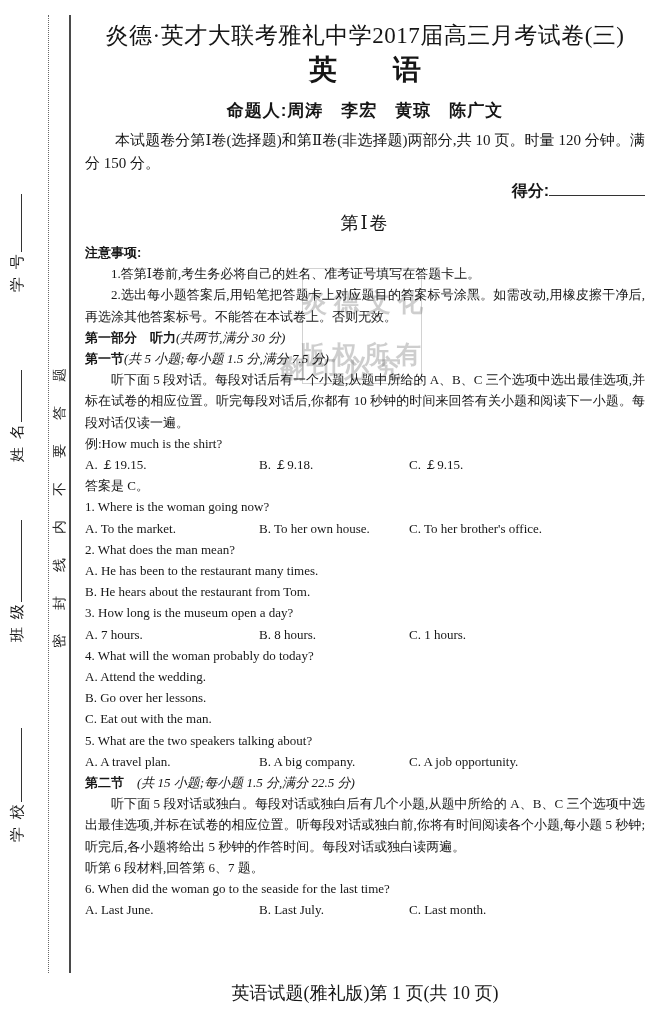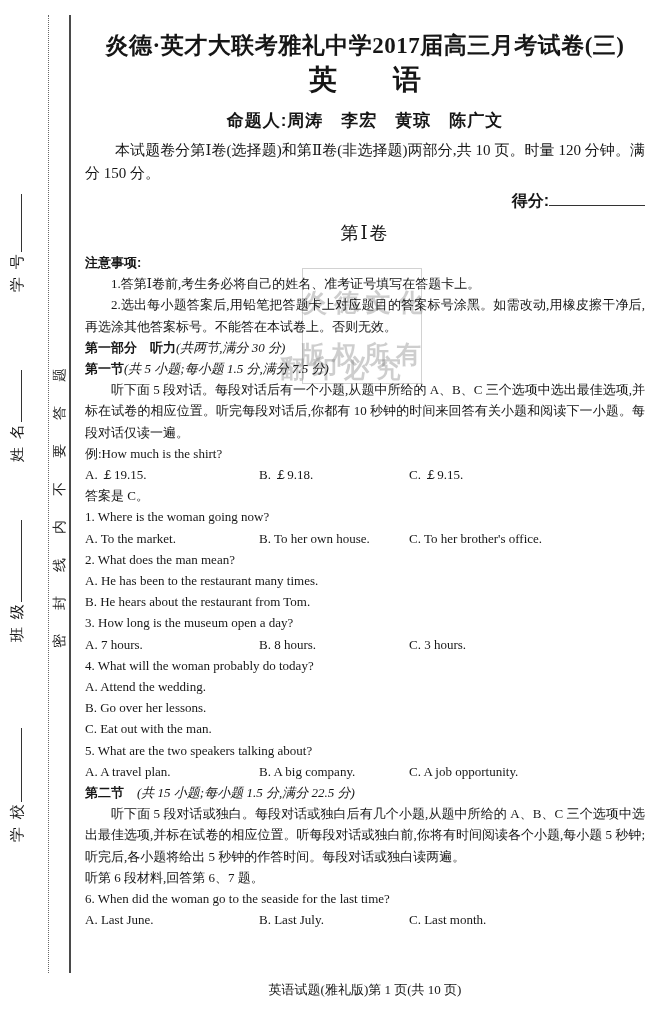--- a/index.html
+++ b/index.html
@@ -21,39 +21,39 @@
     font-size:14px;line-height:19px;white-space:nowrap;letter-spacing:24px;color:#222;
   }
   
   .wm-box{position:absolute;left:302px;top:268px;width:118px;height:114px;border:1px solid #d2d2d2;}
   .wm-line{
     position:absolute;font-family:"Liberation Sans",sans-serif;font-weight:bold;
     color:rgba(125,125,125,0.38);letter-spacing:7px;font-size:25px;white-space:nowrap;
   }
   
   .content{position:absolute;left:85px;top:0;width:560px;}
-  .exam-title{margin-top:30px;text-align:center;font-size:23px;font-weight:bold;white-space:nowrap;letter-spacing:0.5px;}
+  .exam-title{margin-top:20px;text-align:center;font-size:23px;font-weight:normal;white-space:nowrap;letter-spacing:0.5px;}
   .subject{text-align:center;font-size:28px;font-weight:bold;font-family:"Liberation Sans",sans-serif;}
   .setters{margin-top:10px;text-align:center;font-size:17px;font-weight:bold;font-family:"Liberation Sans",sans-serif;letter-spacing:1px;}
   .intro{margin:7px 0 0 0;font-size:15px;line-height:23px;text-indent:2em;text-align:justify;}
   .score-row{margin-top:5px;text-align:right;font-size:16px;line-height:22px;padding-right:0;}
   .score-row .lab{font-weight:bold;font-family:"Liberation Sans",sans-serif;}
   .score-row .blank{display:inline-block;width:96px;border-bottom:1px solid #333;height:15px;}
   .vol-title{margin-top:9px;text-align:center;font-size:18px;line-height:24px;letter-spacing:2px;}
   .doc-body{margin-top:7px;font-size:13px;line-height:21.2px;}
   .doc-body p{margin:0;text-align:justify;}
   .hei{font-family:"Liberation Sans",sans-serif;font-weight:bold;}
   .k{font-style:italic;}
   .ind{text-indent:2em;}
   .opts-row{display:flex;}
   .opts-row .o1{width:174px;flex:none;}
   .opts-row .o2{width:150px;flex:none;}
   .opts-row .o3{flex:1;}
   .opt-stack{margin-left:21px;}
-  .footer{position:absolute;left:85px;width:560px;top:981px;text-align:center;font-size:13px;}
+  .footer{position:absolute;left:85px;width:560px;top:981px;text-align:center;font-size:18px;}
 </style>
 </head>
 <body>
 
 <div class="seal-dotted"></div>
 <div class="seal-solid"></div>
 
 <div class="v-label" style="top:292px;">
   <span>学  号</span><span class="blank" style="width:58px;"></span>
 </div>
@@ -113,21 +113,21 @@
     </div>
 
     <p>2. What does the man mean?</p>
     <p class="opt-stack">A. He has been to the restaurant many times.</p>
     <p class="opt-stack">B. He hears about the restaurant from Tom.</p>
 
     <p>3. How long is the museum open a day?</p>
     <div class="opts-row">
       <span class="o1">A. 7 hours.</span>
       <span class="o2">B. 8 hours.</span>
-      <span class="o3">C. 3 hours.</span>
+      <span class="o3">C. 1 hours.</span>
     </div>
 
     <p>4. What will the woman probably do today?</p>
     <p class="opt-stack">A. Attend the wedding.</p>
     <p class="opt-stack">B. Go over her lessons.</p>
     <p class="opt-stack">C. Eat out with the man.</p>
 
     <p>5. What are the two speakers talking about?</p>
     <div class="opts-row">
       <span class="o1">A. A travel plan.</span>

